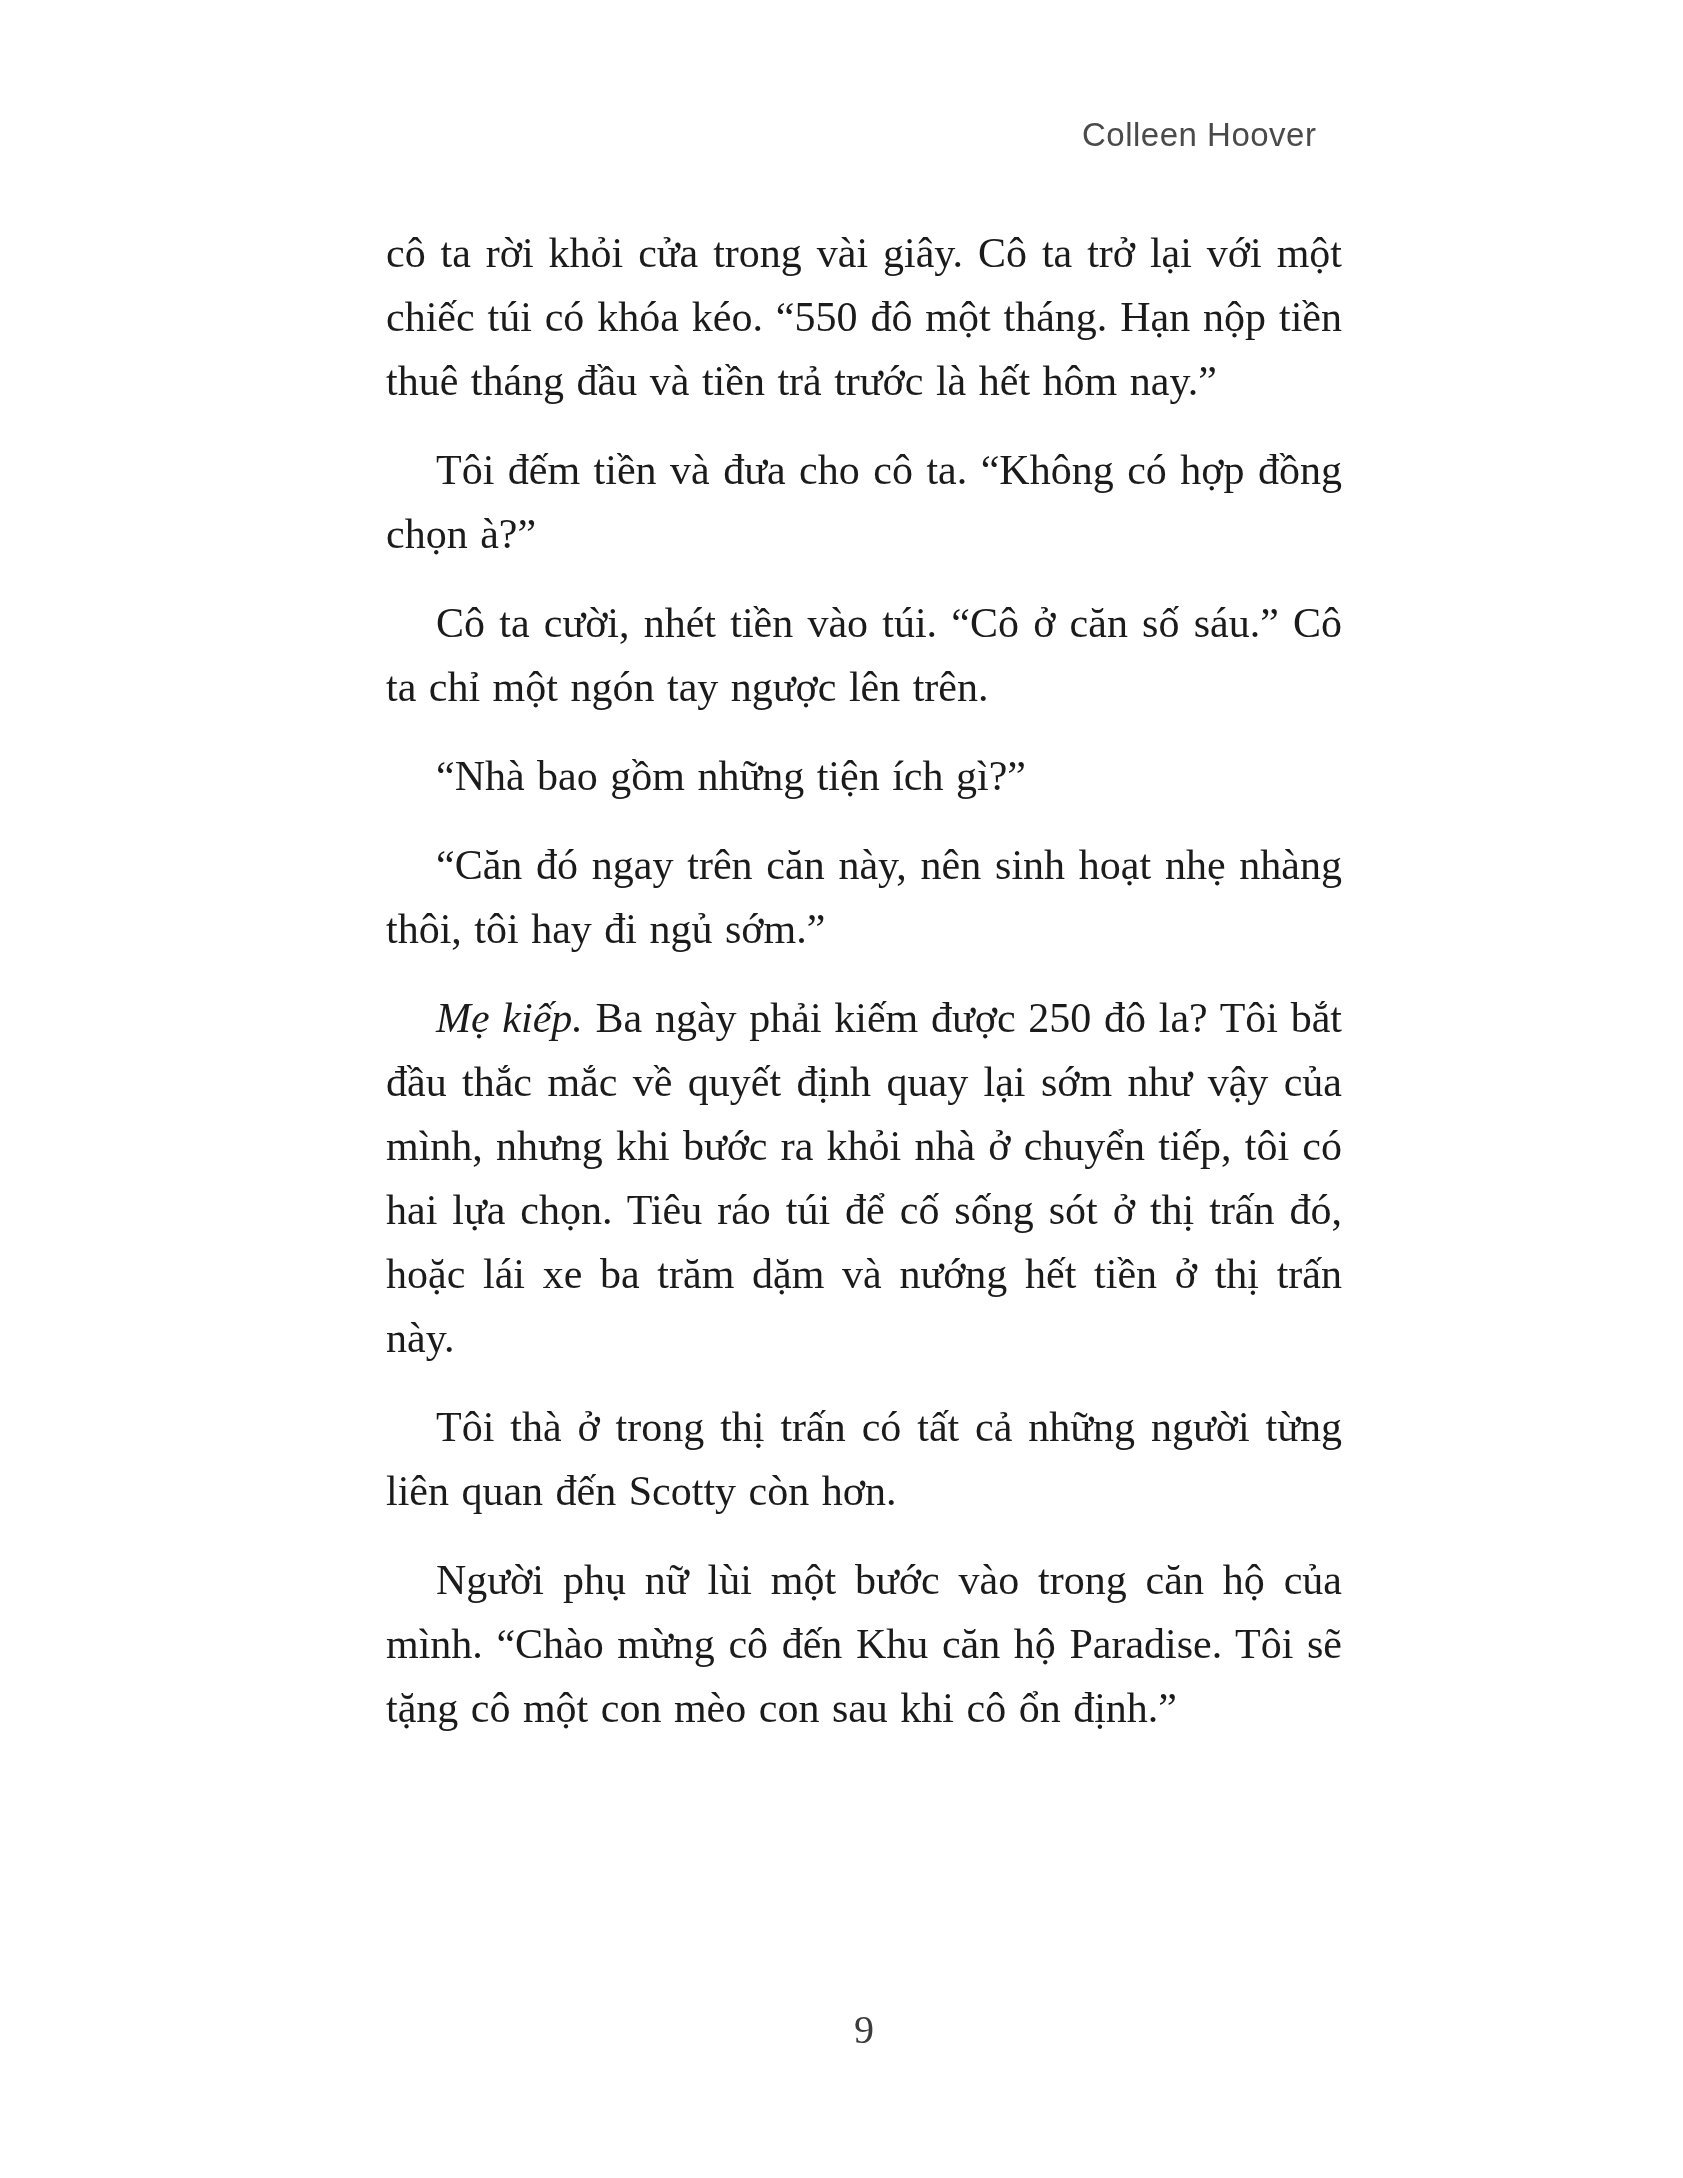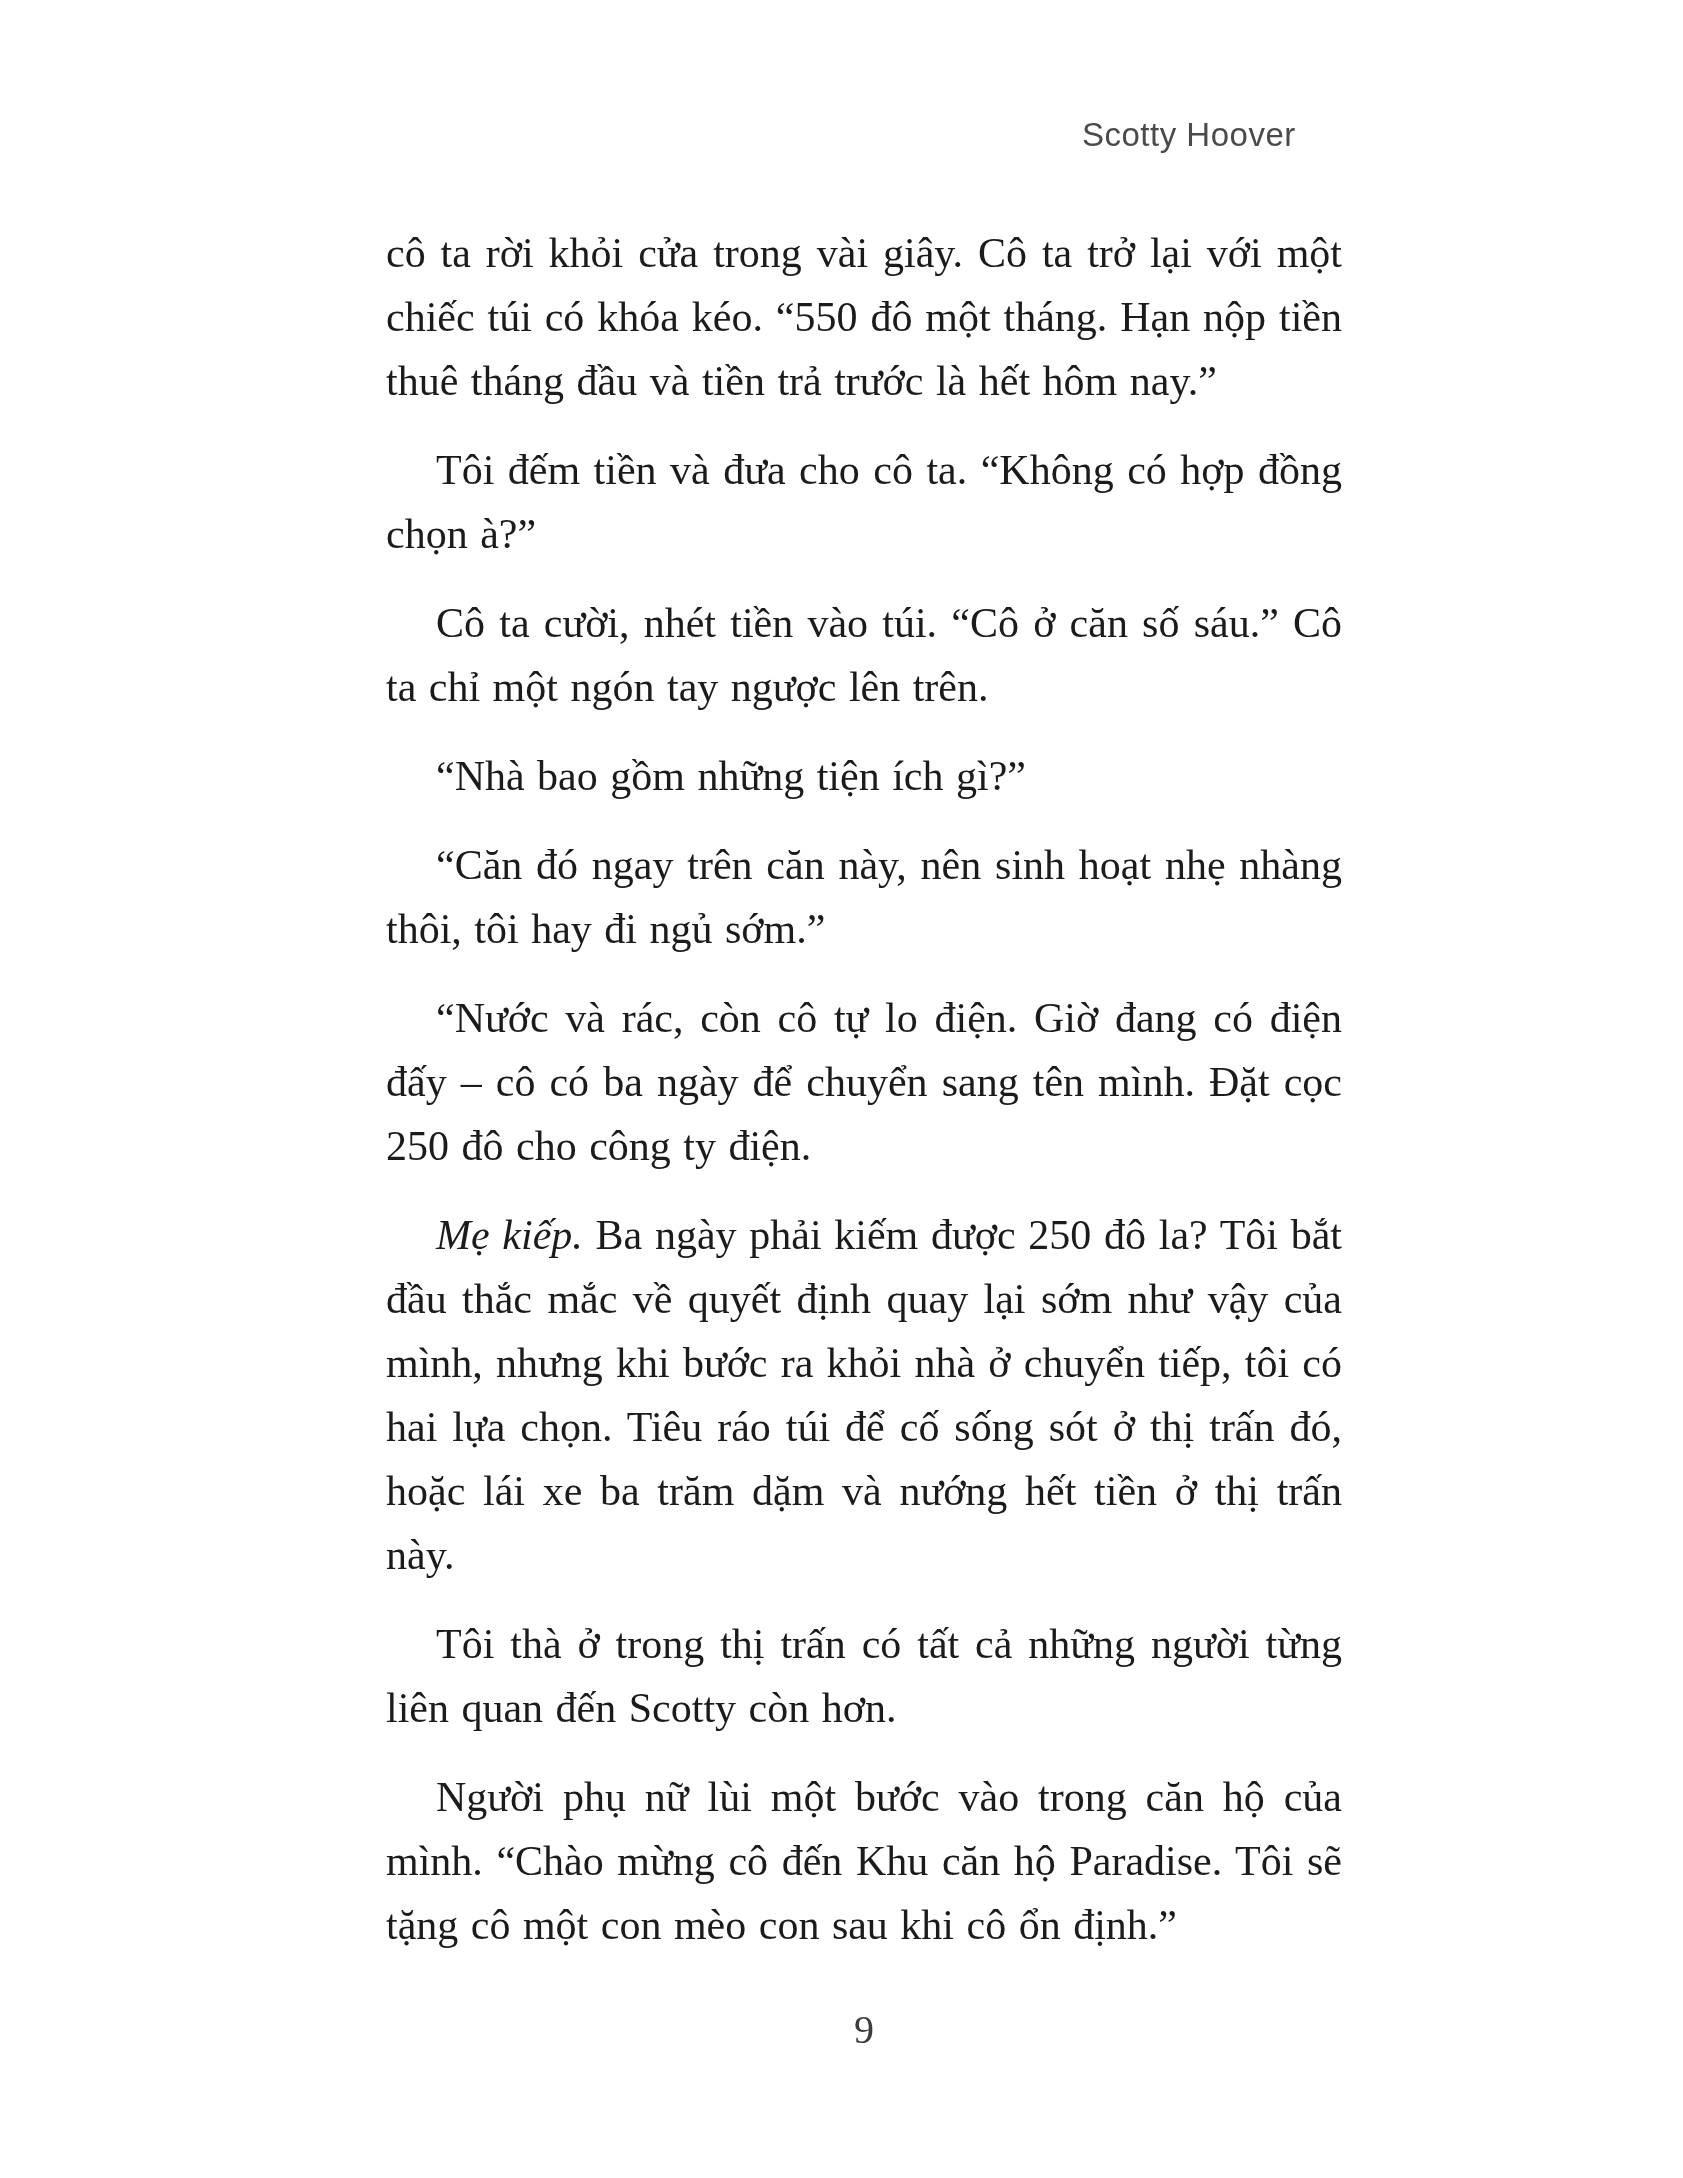--- a/index.html
+++ b/index.html
@@ -55,29 +55,28 @@
     text-align: center;
     font-family: "Liberation Serif", serif;
     font-size: 40px;
     color: #3c3c3c;
   }
 </style>
 </head>
 <body>
 
 <div class="sheet">
-  <div class="running-header">Scotty Hoover</div>
+  <div class="running-header">Colleen Hoover</div>
 
   <div class="text-block" id="paragraphs">
       <p class="para">cô ta rời khỏi cửa trong vài giây. Cô ta trở lại với một chiếc túi có khóa kéo. “550 đô một tháng. Hạn nộp tiền thuê tháng đầu và tiền trả trước là hết hôm nay.”</p>
       <p class="para indent">Tôi đếm tiền và đưa cho cô ta. “Không có hợp đồng chọn à?”</p>
       <p class="para indent">Cô ta cười, nhét tiền vào túi. “Cô ở căn số sáu.” Cô ta chỉ một ngón tay ngược lên trên.</p>
       <p class="para indent">“Nhà bao gồm những tiện ích gì?”</p>
       <p class="para indent">“Căn đó ngay trên căn này, nên sinh hoạt nhẹ nhàng thôi, tôi hay đi ngủ sớm.”</p>
-      <p class="para indent">“Nước và rác, còn cô tự lo điện. Giờ đang có điện đấy – cô có ba ngày để chuyển sang tên mình. Đặt cọc 250 đô cho công ty điện.</p>
       <p class="para indent"><i>Mẹ kiếp.</i> Ba ngày phải kiếm được 250 đô la? Tôi bắt đầu thắc mắc về quyết định quay lại sớm như vậy của mình, nhưng khi bước ra khỏi nhà ở chuyển tiếp, tôi có hai lựa chọn. Tiêu ráo túi để cố sống sót ở thị trấn đó, hoặc lái xe ba trăm dặm và nướng hết tiền ở thị trấn này.</p>
       <p class="para indent">Tôi thà ở trong thị trấn có tất cả những người từng liên quan đến Scotty còn hơn.</p>
       <p class="para indent">Người phụ nữ lùi một bước vào trong căn hộ của mình. “Chào mừng cô đến Khu căn hộ Paradise. Tôi sẽ tặng cô một con mèo con sau khi cô ổn định.”</p>
     </div>
 
   <div class="page-number">9</div>
 </div>
 
 
 </body></html>

